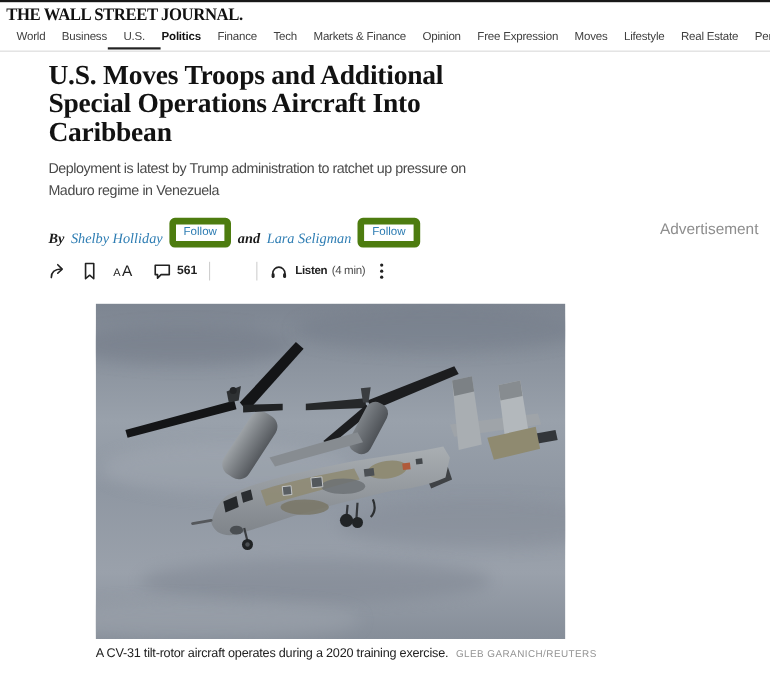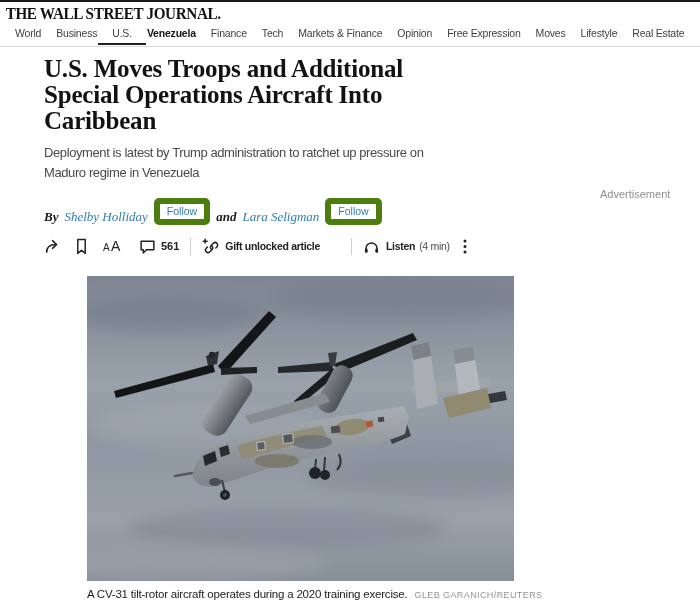--- a/index.html
+++ b/index.html
@@ -46,21 +46,21 @@
   .toolbar { margin-top:11px; display:flex; align-items:center; color:#222; height:20px; }
   .tb-icon { display:inline-flex; align-items:center; cursor:pointer; }
   .tb-icon + .tb-icon { margin-left:13px; }
   .tb-count { font-weight:bold; font-size:11px; margin-left:5px; }
   .tb-divider { width:1px; height:17px; background:#cfcfcf; margin:0 11px; }
   .tb-label { font-weight:bold; font-size:10.5px; letter-spacing:-0.3px; margin-left:6px; }
   .tb-gap { width:20px; }
   .tb-duration { font-size:10.5px; color:#4d4d4d; margin-left:4px; letter-spacing:-0.3px; }
   .kebab { margin-left:13px; cursor:pointer; display:inline-flex; }
 
-  .ad-label { position:absolute; left:600px; top:188px; font-size:11px; color:#8e8e8e; }
+  .ad-label { position:absolute; left:600px; top:200px; font-size:14px; color:#8e8e8e; }
 
   
   figure.photo { margin-left:87px; margin-top:20px; width:427px; }
   figure.photo svg { display:block; }
   figcaption { margin-top:7px; font-size:11.5px; color:#222; letter-spacing:-0.2px;
                white-space:nowrap; }
   figcaption .credit { font-size:9px; color:#949494; letter-spacing:0.4px; margin-left:4px; }
 
   .icon-stroke { stroke:#222; fill:none; stroke-width:1.4; stroke-linecap:round;
                  stroke-linejoin:round; }
@@ -71,21 +71,21 @@
 <div class="top-edge"></div>
 
 <header class="masthead">
   <span class="wsj-logo">THE WALL STREET JOURNAL.</span>
 </header>
 
 <nav class="nav">
   <span class="nav-item">World</span>
   <span class="nav-item">Business</span>
   <span class="nav-item active">U.S.</span>
-  <span class="nav-item bold">Venezuela</span>
+  <span class="nav-item bold">Politics</span>
   <span class="nav-item">Finance</span>
   <span class="nav-item">Tech</span>
   <span class="nav-item">Markets &amp; Finance</span>
   <span class="nav-item">Opinion</span>
   <span class="nav-item">Free Expression</span>
   <span class="nav-item">Moves</span>
   <span class="nav-item">Lifestyle</span>
   <span class="nav-item">Real Estate</span>
   <span class="nav-item">Personal Finance</span>
 </nav>
@@ -132,28 +132,20 @@
           <text x="9" y="13" font-size="14" fill="#222" font-family="Liberation Sans, sans-serif">A</text>
         </svg>
     </span>
     <span class="tb-icon">
       <svg width="17" height="17" viewBox="0 0 16 16">
           <path class="icon-stroke" d="M2 3 h12 v8 h-7 l-3 3 v-3 h-2 z"></path>
         </svg>
       <span class="tb-count">561</span>
     </span>
     <span class="tb-divider"></span>
-    <span class="tb-icon">
-      <svg width="17" height="17" viewBox="0 0 16 16">
-        <path class="icon-stroke" d="M3 1.2 v3.6 M1.2 3 h3.6"></path>
-        <path class="icon-stroke" d="M8.6 10.4 a2.4 2.4 0 0 1 0-3.4 l2-2 a2.4 2.4 0 0 1 3.4 3.4 l-1 1"></path>
-        <path class="icon-stroke" d="M9.4 7.6 a2.4 2.4 0 0 1 0 3.4 l-2 2 a2.4 2.4 0 0 1-3.4-3.4 l1-1"></path>
-      </svg>
-      <span class="tb-label">Gift unlocked article</span>
-    </span>
     <span class="tb-gap"></span>
     <span class="tb-divider"></span>
     <span class="tb-icon">
       <svg width="17" height="17" viewBox="0 0 16 16">
         <path class="icon-stroke" d="M2.8 13 v-3.2 a5.2 5.2 0 0 1 10.4 0 V13"></path>
         <rect x="1.8" y="9.8" width="2.6" height="4" rx="1.2" fill="#222"></rect>
         <rect x="11.6" y="9.8" width="2.6" height="4" rx="1.2" fill="#222"></rect>
       </svg>
       <span class="tb-label">Listen</span>
       <span class="tb-duration">(4 min)</span>

